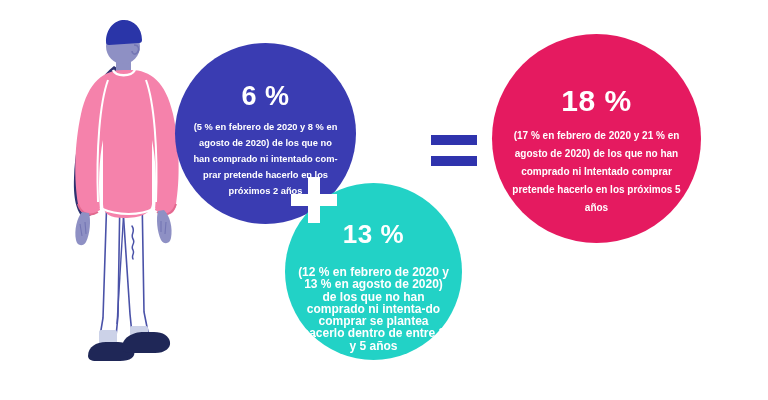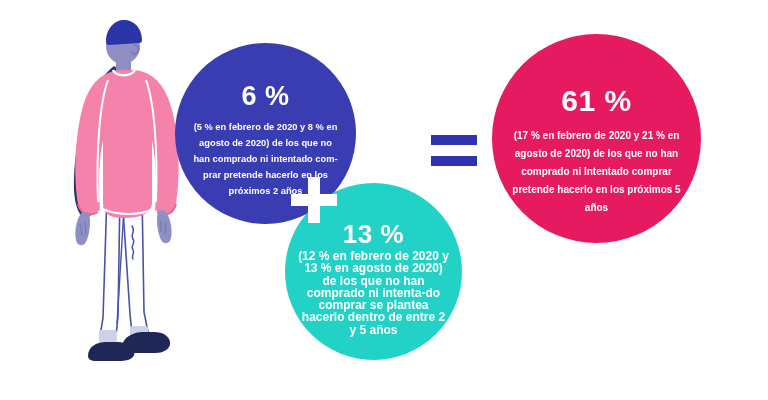--- a/index.html
+++ b/index.html
@@ -69,21 +69,21 @@
   
   #bubble-teal {
     left: 285px;
     top: 183px;
     width: 177px;
     height: 177px;
     background: #22d2c6;
     z-index: 3;
     padding: 38px 12px 0 12px;
   }
-  #bubble-teal .pct { font-size: 26px; margin-bottom: 3px; }
+  #bubble-teal .pct { font-size: 26px; margin-bottom: 19px; }
   #bubble-teal .body { font-size: 12px; line-height: 12.3px; width: 152px; }
 
   
   #bubble-pink {
     left: 492px;
     top: 34px;
     width: 209px;
     height: 209px;
     background: #e51a60;
     z-index: 2;
@@ -190,21 +190,21 @@
     <div class="pct">6 %</div>
     <div class="body">(5 % en febrero de 2020 y 8 % en agosto de 2020) de los que no han comprado ni intentado com-prar pretende hacerlo en los próximos 2 años</div>
   </div>
 
   <div class="bubble" id="bubble-teal">
     <div class="pct">13 %</div>
     <div class="body">(12 % en febrero de 2020 y 13 % en agosto de 2020) de los que no han comprado ni intenta-do comprar se plantea hacerlo dentro de entre  2 y 5 años</div>
   </div>
 
   <div class="bubble" id="bubble-pink">
-    <div class="pct">61 %</div>
+    <div class="pct">18 %</div>
     <div class="body">(17 % en febrero de 2020 y 21 % en agosto de 2020) de los que no han comprado ni Intentado comprar pretende hacerlo en los próximos 5 años</div>
   </div>
 
   <div class="op-plus"></div>
 
   <div class="op-equals">
     <span class="bar-top"></span>
     <span class="bar-bottom"></span>
   </div>
 

